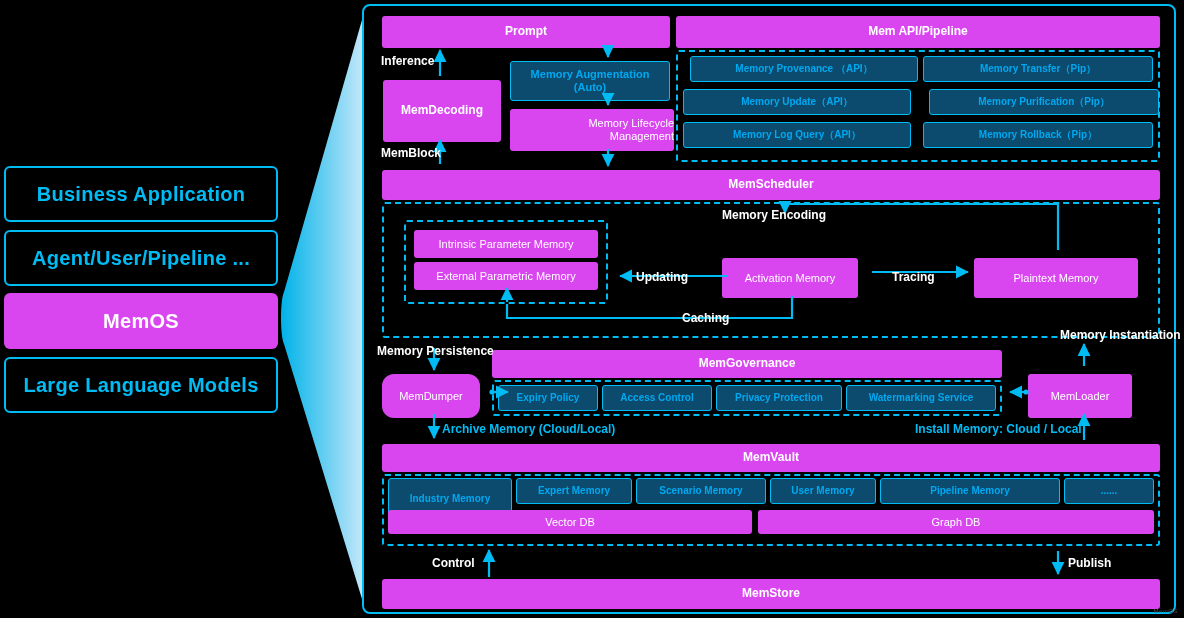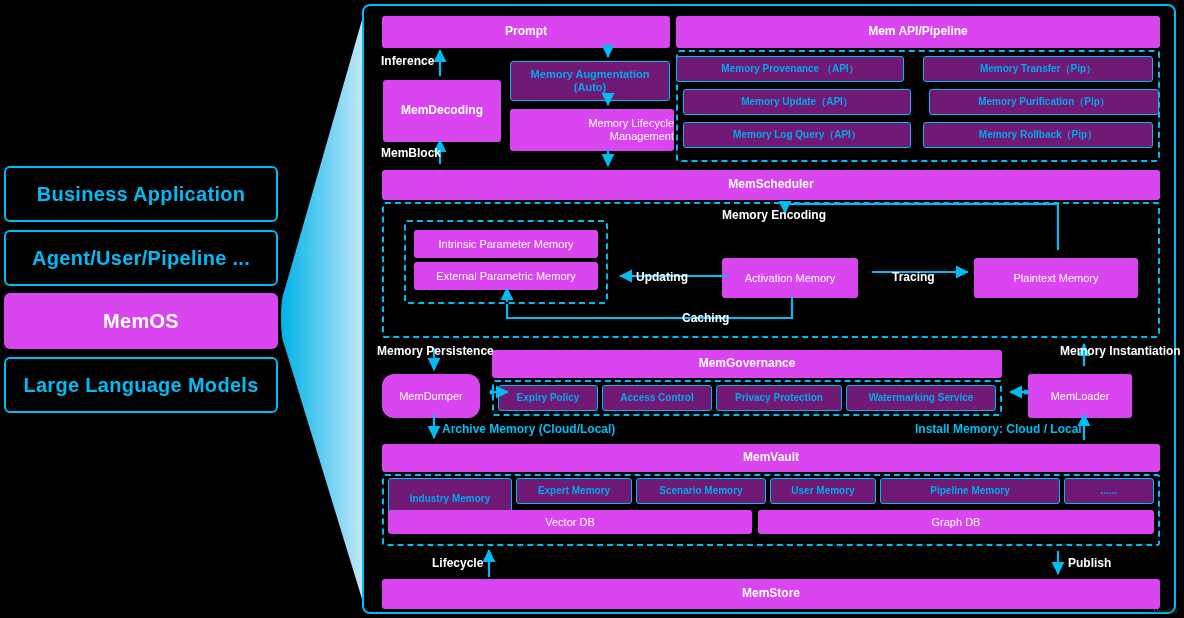--- a/index.html
+++ b/index.html
@@ -7,21 +7,21 @@
        font-family:"Liberation Sans","DejaVu Sans",sans-serif;color:#fff;}
 
   .abs{position:absolute;box-sizing:border-box;}
 
   
   .fill{background:#d946ef;color:#fff;display:flex;align-items:center;
         justify-content:center;text-align:center;line-height:1.15;}
   .outline{background:#000;border:2px solid #00BCF5;color:#00BCF5;
            display:flex;align-items:center;justify-content:center;
            text-align:center;line-height:1.15;font-weight:bold;}
-  .white{background:#701a75;border:1.5px solid #00BCF5;color:#00A8F0;
+  .white{background:#0c4a6e;border:1.5px solid #00BCF5;color:#00A8F0;
          display:flex;align-items:center;justify-content:center;
          text-align:center;line-height:1.15;font-weight:bold;}
   .r6{border-radius:6px;}
   .r3{border-radius:3px;}
 
   
   #left-stack .tier{font-size:20px;letter-spacing:.3px;}
   #left-stack .tier.outline{font-weight:bold;}
   #left-stack .tier.fill{font-weight:bold;}
 
@@ -96,21 +96,21 @@
     <span>Memory Lifecycle</span>
     <span>Management</span>
   </div>
 
   <div class="abs" style="left:312px;top:10px;width:484px;height:146px;">
     <div class="abs fill r3 hdr" style="left:0;top:0;width:484px;height:32px;">
       <span>Mem API/Pipeline</span>
     </div>
     <div class="abs dash r3" style="left:0;top:34px;width:484px;height:112px;"></div>
 
-    <div class="abs white r3 xs" style="left:0;top:40px;width:228px;height:26px;">
+    <div class="abs white r3 xs" style="left:14px;top:40px;width:228px;height:26px;">
       <span>Memory Provenance （API）</span>
     </div>
     <div class="abs white r3 xs" style="left:7px;top:73px;width:228px;height:26px;">
       <span>Memory Update（API）</span>
     </div>
     <div class="abs white r3 xs" style="left:7px;top:106px;width:228px;height:26px;">
       <span>Memory Log Query（API）</span>
     </div>
 
     <div class="abs white r3 xs" style="left:247px;top:40px;width:230px;height:26px;">
@@ -260,19 +260,19 @@
   </g>
 </svg>
 
 <div class="lbl w" style="left:381px;top:54px;">Inference</div>
 <div class="lbl w" style="left:381px;top:146px;">MemBlock</div>
 <div class="lbl w" style="left:722px;top:208px;">Memory Encoding</div>
 <div class="lbl w" style="left:636px;top:270px;">Updating</div>
 <div class="lbl w" style="left:682px;top:311px;">Caching</div>
 <div class="lbl w" style="left:892px;top:270px;">Tracing</div>
 <div class="lbl w" style="left:377px;top:344px;">Memory Persistence</div>
-<div class="lbl w" style="left:1012px;top:344px;padding-left:48px;">Memory Instantiation</div>
+<div class="lbl w" style="left:1012px;top:328px;padding-left:48px;">Memory Instantiation</div>
 <div class="lbl b" style="left:442px;top:422px;">Archive Memory (Cloud/Local)</div>
 <div class="lbl b" style="left:915px;top:422px;">Install Memory: Cloud / Local</div>
-<div class="lbl w" style="left:432px;top:556px;">Lifecycle</div>
+<div class="lbl w" style="left:432px;top:556px;">Control</div>
 <div class="lbl w" style="left:1068px;top:556px;">Publish</div>
 
 <div id="watermark">MemOS</div>
 
 </body></html>

